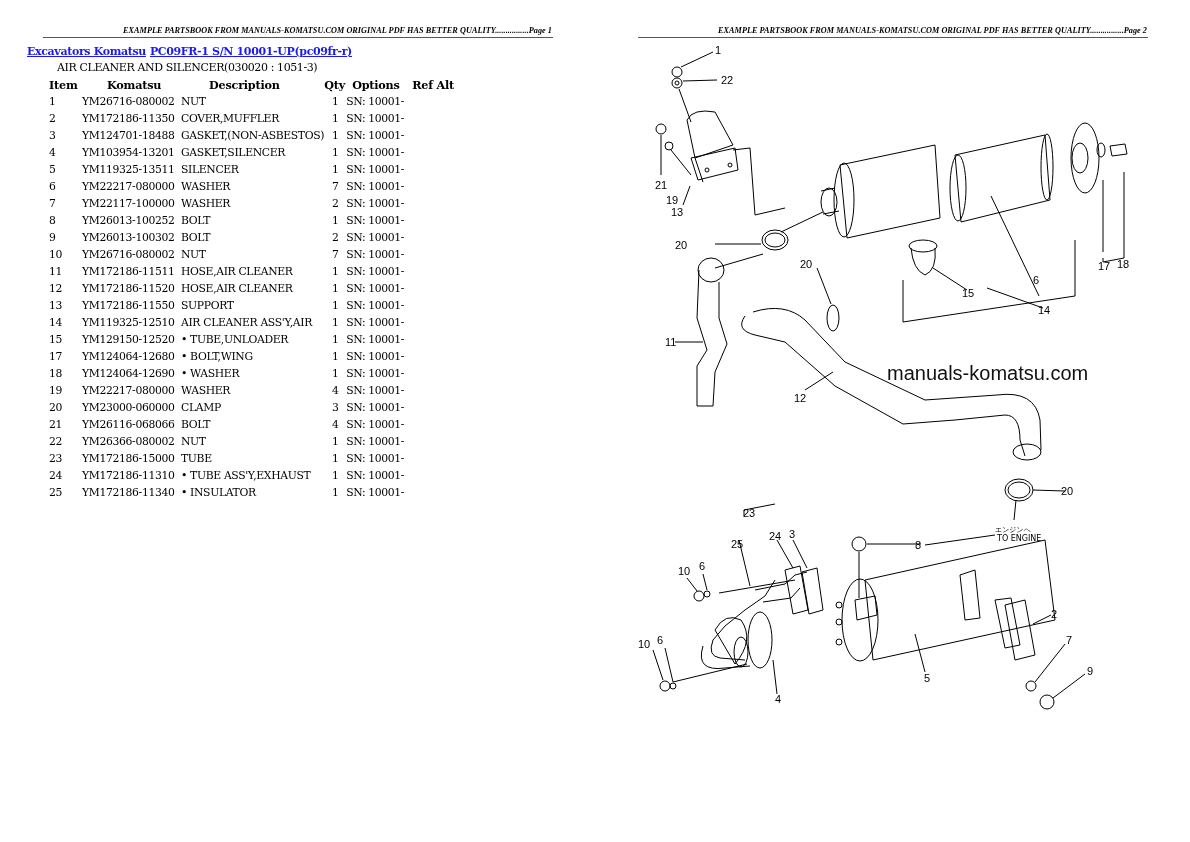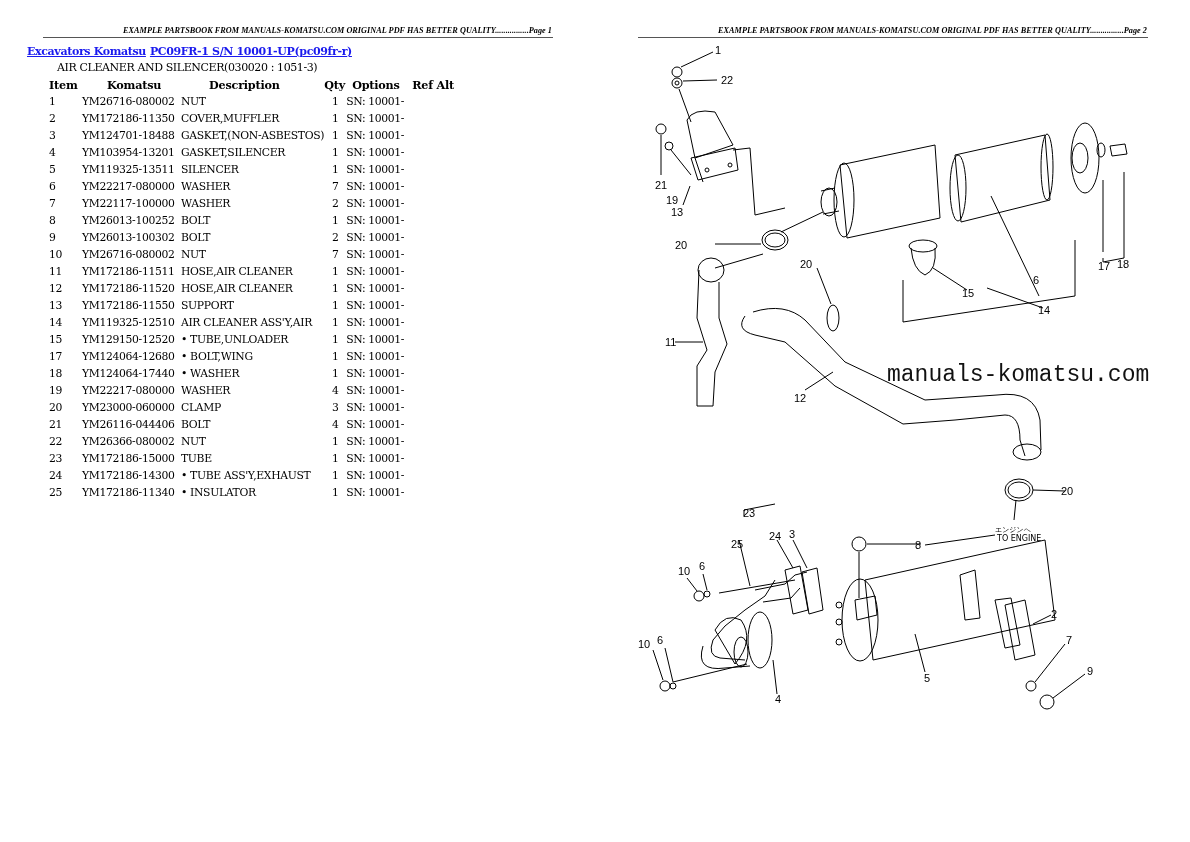--- a/index.html
+++ b/index.html
@@ -19,21 +19,21 @@
   .c-part { width:94px; }
   .c-desc { width:142px;margin-left:44px; }
   .c-qty { width:22px; text-align:center; }
   .c-opt { width:60px; }
   .c-ref { width:50px;margin-left:33px; }
   th.c-part { padding-left:25px !important; width:74px; }
   th.c-desc { padding-left:28px !important; width:114px; }
   th.c-item { padding-left:6px !important;margin-left:44px; }
   th.c-opt { padding-left:6px !important; }
   .diagram { position:absolute; left:0; top:0; width:595px; height:842px; }
-  .wm { position:absolute; left:292px; top:362px; font-family:Liberation Mono, monospace; font-size:23px; color:#111; }
+  .wm { position:absolute; left:292px; top:362px; font-family:Liberation Sans, sans-serif; font-size:20px; color:#111; }
   .lbl { font-family:"Liberation Sans", sans-serif; font-size:11px; fill:#000; }
 </style>
 </head>
 <body>
 
 <div class="page page-left">
   <div class="hdr" style="left:60px; width:492px;">EXAMPLE PARTSBOOK FROM MANUALS-KOMATSU.COM ORIGINAL PDF HAS BETTER QUALITY................Page 1</div>
   <div class="hdr-rule" style="left:43px; width:510px; top:37px;"></div>
 
   <div class="crumbs">
@@ -176,21 +176,21 @@
         <tr>
           <td class="c-item">17</td>
           <td class="c-part">YM124064-12680</td>
           <td class="c-desc">• BOLT,WING</td>
           <td class="c-qty">1</td>
           <td class="c-opt">SN: 10001-</td>
           <td class="c-ref"></td>
         </tr>
         <tr>
           <td class="c-item">18</td>
-          <td class="c-part">YM124064-17440</td>
+          <td class="c-part">YM124064-12690</td>
           <td class="c-desc">• WASHER</td>
           <td class="c-qty">1</td>
           <td class="c-opt">SN: 10001-</td>
           <td class="c-ref"></td>
         </tr>
         <tr>
           <td class="c-item">19</td>
           <td class="c-part">YM22217-080000</td>
           <td class="c-desc">WASHER</td>
           <td class="c-qty">4</td>
@@ -200,21 +200,21 @@
         <tr>
           <td class="c-item">20</td>
           <td class="c-part">YM23000-060000</td>
           <td class="c-desc">CLAMP</td>
           <td class="c-qty">3</td>
           <td class="c-opt">SN: 10001-</td>
           <td class="c-ref"></td>
         </tr>
         <tr>
           <td class="c-item">21</td>
-          <td class="c-part">YM26116-044406</td>
+          <td class="c-part">YM26116-068066</td>
           <td class="c-desc">BOLT</td>
           <td class="c-qty">4</td>
           <td class="c-opt">SN: 10001-</td>
           <td class="c-ref"></td>
         </tr>
         <tr>
           <td class="c-item">22</td>
           <td class="c-part">YM26366-080002</td>
           <td class="c-desc">NUT</td>
           <td class="c-qty">1</td>
@@ -224,21 +224,21 @@
         <tr>
           <td class="c-item">23</td>
           <td class="c-part">YM172186-15000</td>
           <td class="c-desc">TUBE</td>
           <td class="c-qty">1</td>
           <td class="c-opt">SN: 10001-</td>
           <td class="c-ref"></td>
         </tr>
         <tr>
           <td class="c-item">24</td>
-          <td class="c-part">YM172186-14300</td>
+          <td class="c-part">YM172186-11310</td>
           <td class="c-desc">• TUBE ASS'Y,EXHAUST</td>
           <td class="c-qty">1</td>
           <td class="c-opt">SN: 10001-</td>
           <td class="c-ref"></td>
         </tr>
         <tr>
           <td class="c-item">25</td>
           <td class="c-part">YM172186-11340</td>
           <td class="c-desc">• INSULATOR</td>
           <td class="c-qty">1</td>

